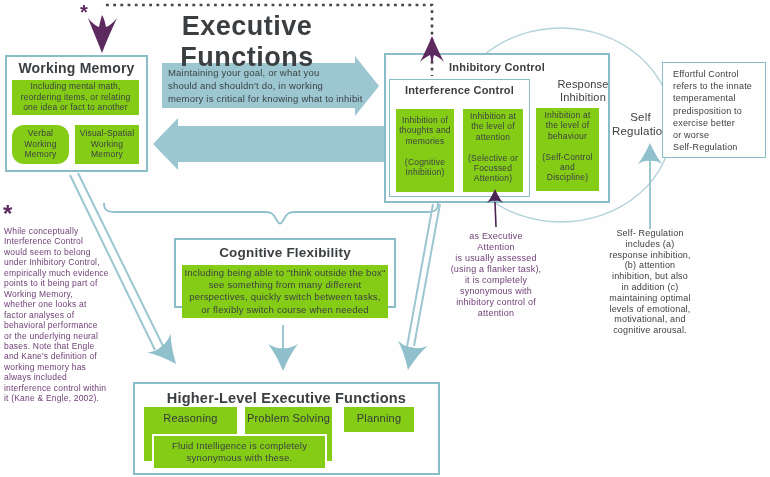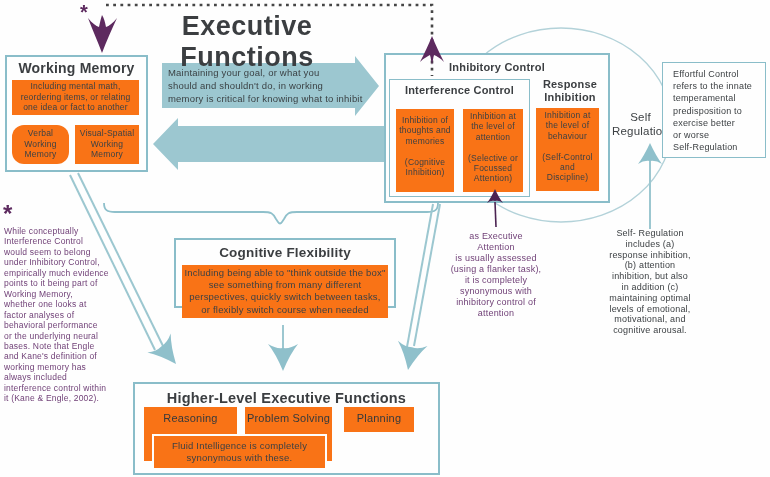--- a/index.html
+++ b/index.html
@@ -1,21 +1,21 @@
 <!DOCTYPE html>
 <html><head>
 <meta charset="utf-8">
 <style>
   html,body{margin:0;padding:0;background:#ffffff;}
   .canvas{position:relative;width:770px;height:477px;background:#fefefe;overflow:hidden;
           font-family:"Liberation Sans", sans-serif;color:#3d4144;letter-spacing:.2px;}
   svg.layer{position:absolute;left:0;top:0;z-index:1;}
   svg.layer.front{z-index:3;}
   .box{position:absolute;background:#fefefe;border:2px solid #8abdc9;box-sizing:border-box;z-index:2;padding-left:19px;}
-  .teal{position:absolute;background:#f97316;box-sizing:border-box;}
+  .teal{position:absolute;background:#84cc16;box-sizing:border-box;}
   .pre{white-space:pre-line;}
   .ctr{text-align:center;}
   .box-title{position:absolute;left:0;right:0;text-align:center;font-weight:700;color:#3b3e41;}
   .small{font-size:8.5px;line-height:10.5px;}
   .purple-note{position:absolute;color:#6f3f76;z-index:2;}
   .dark-note{position:absolute;color:#3d4144;z-index:2;}
   .ast{position:absolute;color:#5d2a5f;font-weight:700;z-index:3;}
   .arrow-text{position:absolute;z-index:2;color:#3b4245;font-size:9.5px;line-height:13px;}
   .cell-label{display:block;margin-top:5px;text-align:center;font-size:11px;font-weight:400;color:#35393c;}
 </style>
@@ -78,21 +78,21 @@
 (Cognitive
 Inhibition)</div>
       <div class="teal pre ctr" style="left:73px;top:29px;width:60px;height:83px;font-size:8.5px;line-height:10.4px;padding-top:2px;">Inhibition at
 the level of
 attention
 
 (Selective or
 Focussed
 Attention)</div>
     </div>
-    <div class="pre ctr" style="position:absolute;left:148px;top:23px;width:72px;font-size:11px;line-height:13px;font-weight:700;color:#3b3e41;">Response
+    <div class="pre ctr" style="position:absolute;left:161px;top:23px;width:72px;font-size:11px;line-height:13px;font-weight:400;color:#3b3e41;">Response
 Inhibition</div>
     <div class="teal pre ctr" style="left:150px;top:53px;width:63px;height:83px;font-size:8.5px;line-height:10.4px;padding-top:2px;">Inhibition at
 the level of
 behaviour
 
 (Self-Control
 and
 Discipline)</div>
   </div>
 

